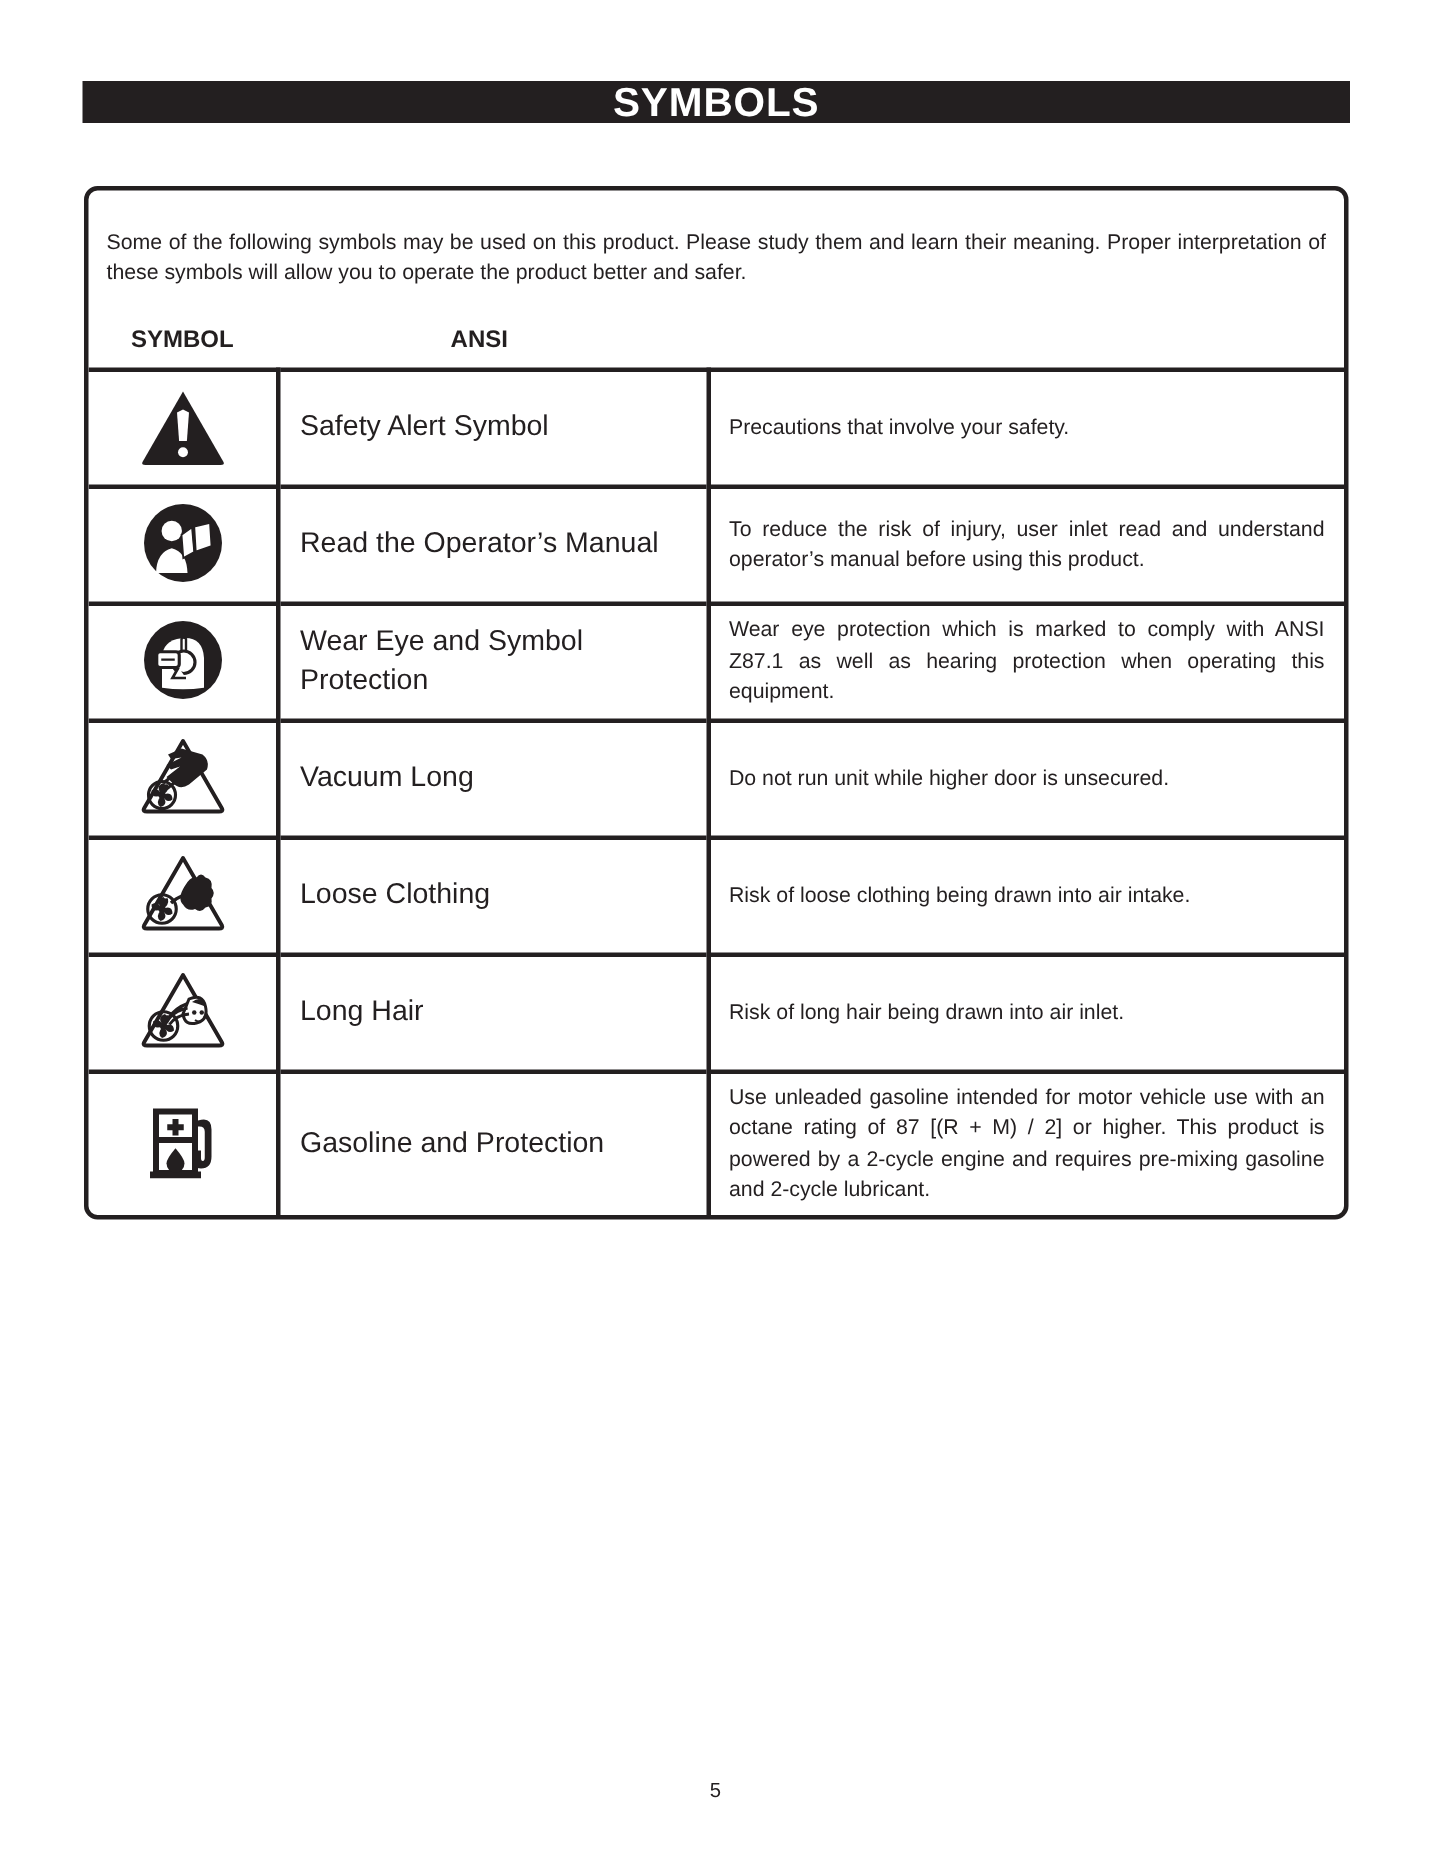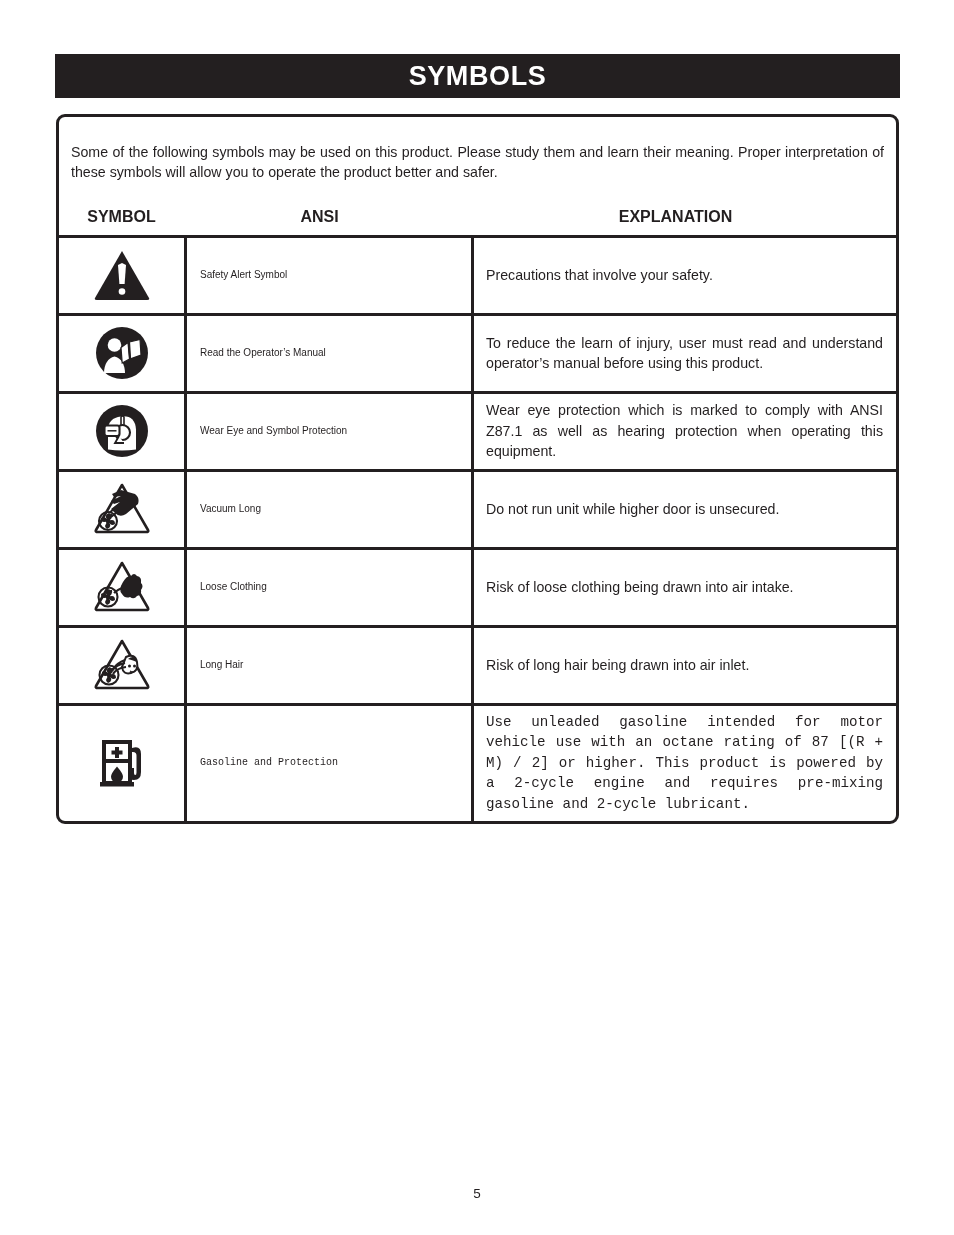--- a/index.html
+++ b/index.html
@@ -15,38 +15,38 @@
     color: #231f20;
     overflow: hidden;
   }
 
   
   .title-bar {
     position: absolute;
     left: 55px;
     top: 54px;
     width: 845px;
-    height: 44px;
+    height: 28px;
     background: #231f20;
     display: flex;
     align-items: center;
     justify-content: center;
   }
   .title-bar .title-text {
     color: #ffffff;
     font-size: 27px;
     font-weight: bold;
     letter-spacing: 0.6px;
   }
 
   
   .symbols-box {
     position: absolute;
     left: 56px;
-    top: 114px;
+    top: 124px;
     width: 843px;
     box-sizing: border-box;
     border: 3px solid #231f20;
     border-radius: 9px;
     background: #ffffff;
     overflow: hidden;
   }
 
   .intro {
     padding: 11px 12px 7px 12px;
@@ -86,31 +86,30 @@
     border-top: 3px solid #231f20;
     border-right: 3px solid #231f20;
     padding: 0;
     vertical-align: middle;
   }
   .sym-table td:last-child {
     border-right: none;
   }
   .sym-table tr:last-child td {
     border-bottom: none;
-    font-family: Liberation Mono, monospace;
   }
   .cell-symbol {
     width: 125px;
     text-align: center;
     height: 75px;
   }
   .cell-name {
     width: 271px;
     padding: 6px 0 6px 13px !important;
-    font-size: 10px;
+    font-size: 19px;
     line-height: 1.4;
   }
   .cell-expl {
     padding: 6px 13px 6px 12px !important;
     font-size: 14.2px;
     line-height: 1.45;
     text-align: justify;
     text-justify: inter-word;
   }
   .icon-wrap {
@@ -139,21 +138,20 @@
   <span class="title-text">SYMBOLS</span>
 </div>
 
 <div class="symbols-box">
 
   <p class="intro">Some of the following symbols may be used on this product. Please study them and learn their meaning. Proper interpretation of these symbols will allow you to operate the product better and safer.</p>
 
   <div class="col-headers">
     <div class="ch-symbol">SYMBOL</div>
     <div class="ch-name">ANSI</div>
-    <div class="ch-expl">EXPLANATION</div>
   </div>
 
   <table class="sym-table">
     <tbody>
 
       <tr>
         <td class="cell-symbol">
           <span class="icon-wrap">
             <svg width="58" height="52" viewBox="0 0 58 52" aria-hidden="true">
               <path d="M29 2 L56 49 Q57 51 54 51 L4 51 Q1 51 2 49 Z" fill="#231f20"></path>
@@ -173,21 +171,21 @@
               <circle cx="27" cy="27" r="26" fill="#231f20"></circle>
               <circle cx="19.5" cy="19" r="6.8" fill="#ffffff"></circle>
               <path d="M9 47 q0.5 -14 10.5 -16.5 q10 2.5 10.5 16.5 Z" fill="#ffffff"></path>
               <path d="M26 21.5 L33 16.5 L34.5 33 L27.2 37 Z" fill="#ffffff" stroke="#231f20" stroke-width="1.2"></path>
               <path d="M34.5 16 L45 13.5 L46 29 L35.5 32.8 Z" fill="#ffffff" stroke="#231f20" stroke-width="1.2"></path>
               <path d="M33.5 16.3 L34.8 33" stroke="#231f20" stroke-width="1.4" fill="none"></path>
             </svg>
           </span>
         </td>
         <td class="cell-name">Read the Operator’s Manual</td>
-        <td class="cell-expl">To reduce the learn of injury, user must read and understand operator’s manual before using this product.</td>
+        <td class="cell-expl">To reduce the risk of injury, user inlet read and understand operator’s manual before using this product.</td>
       </tr>
 
       <tr>
         <td class="cell-symbol">
           <span class="icon-wrap">
             <svg width="54" height="54" viewBox="0 0 54 54" aria-hidden="true">
               <circle cx="27" cy="27" r="26" fill="#231f20"></circle>
               <path d="M13 26 q0 -12 13 -13.5 q14 -1.5 15 13 l0 20 q-14 2 -28 0 Z" fill="#ffffff"></path>
               <path d="M26 13 q1.5 -2 3 0 l0 12 l-3 0 Z" fill="#ffffff" stroke="#231f20" stroke-width="1.6"></path>
               <circle cx="27.5" cy="28.5" r="7.5" fill="#ffffff" stroke="#231f20" stroke-width="2.1"></circle>

